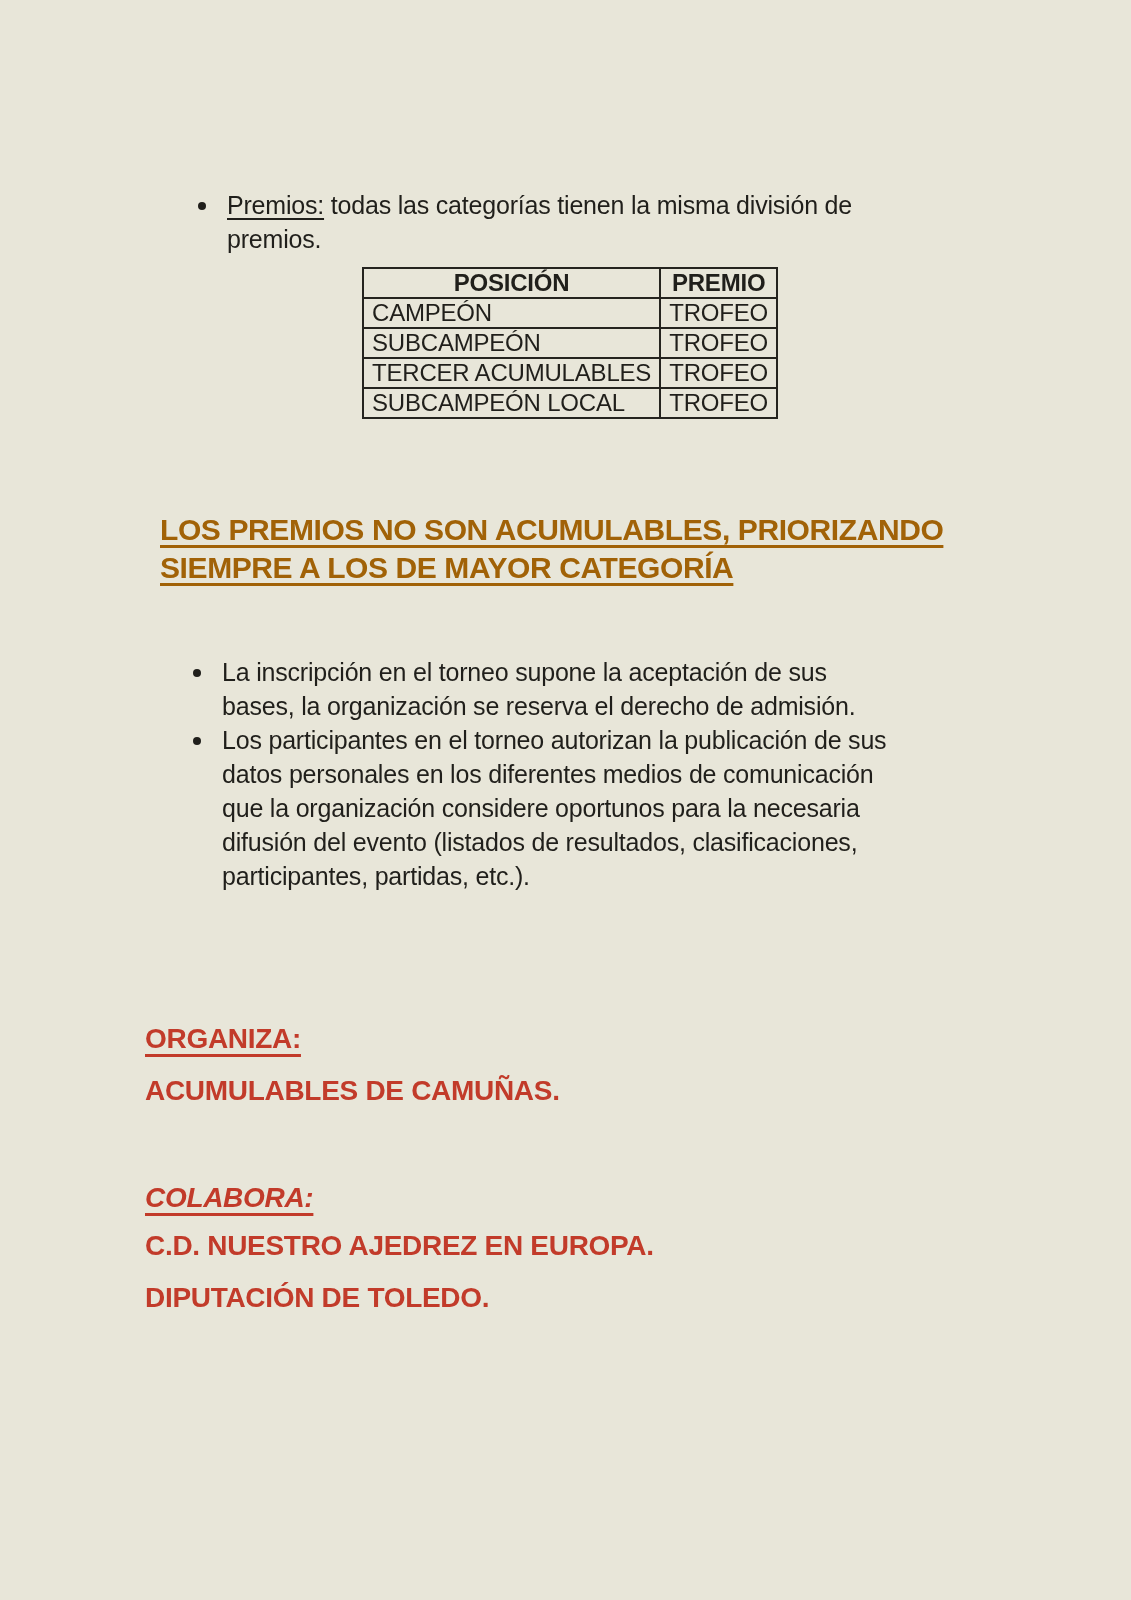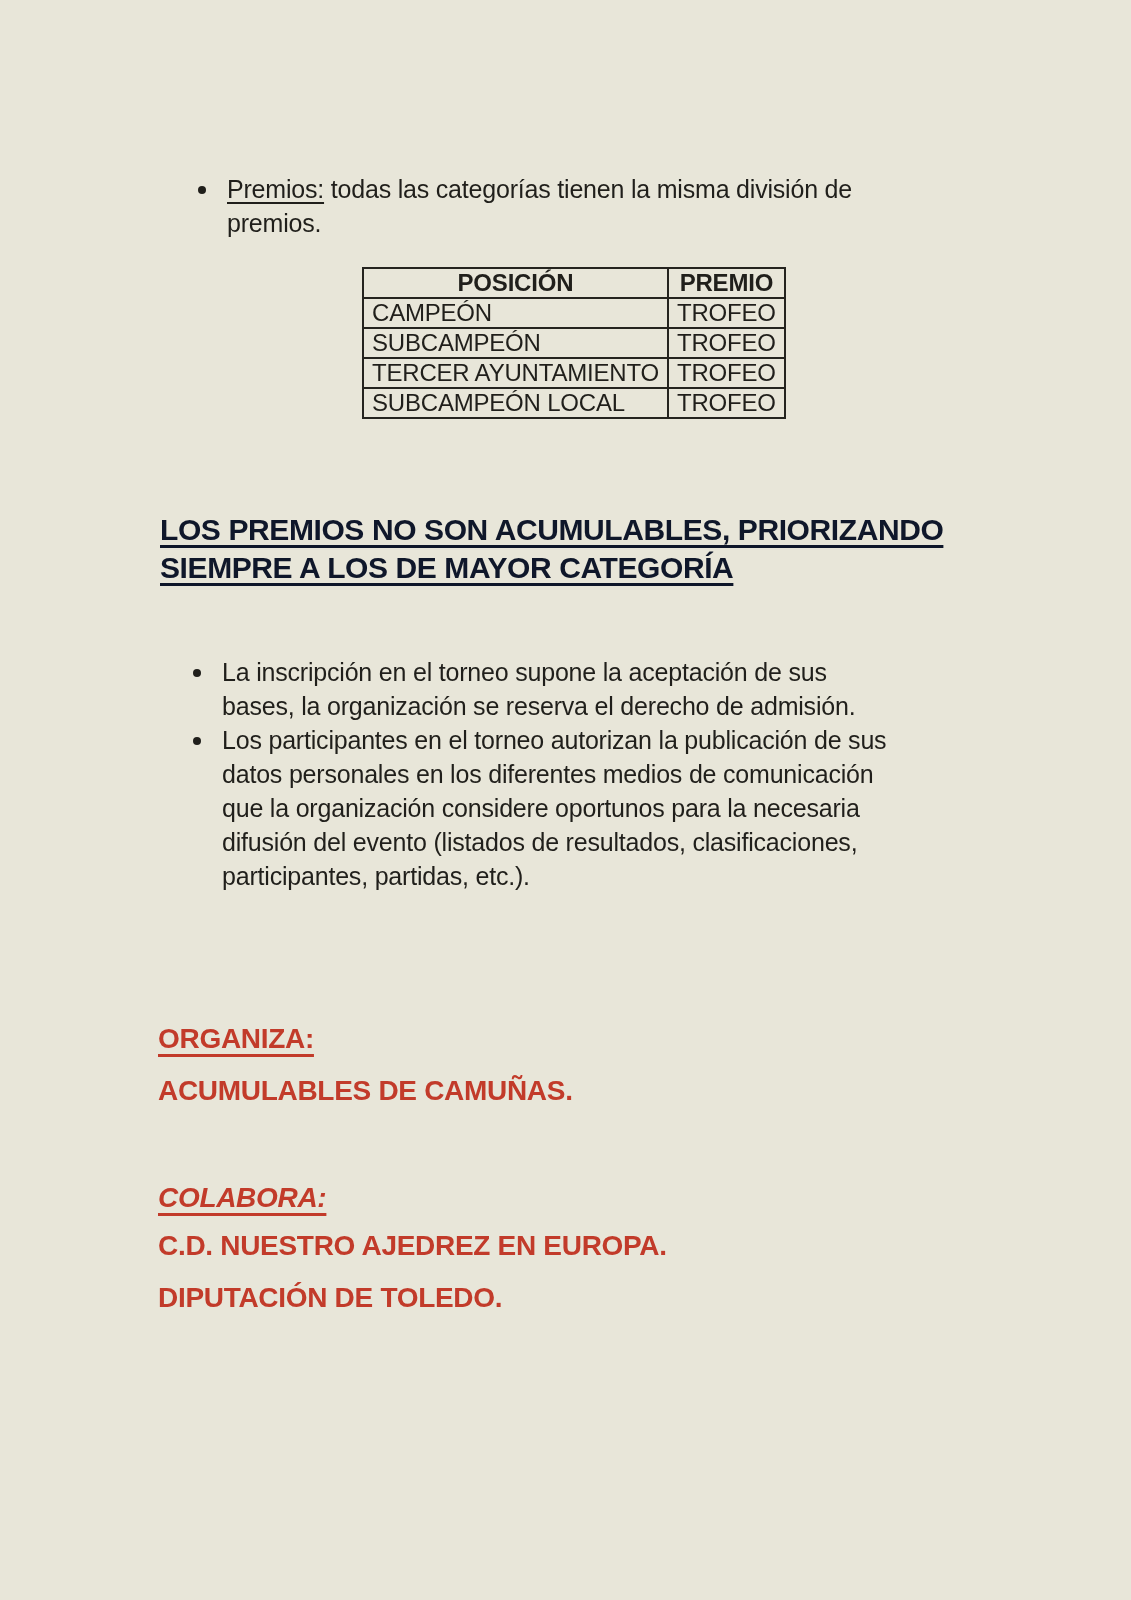--- a/index.html
+++ b/index.html
@@ -25,21 +25,21 @@
     font-size:25px;line-height:34px;
     white-space:pre-line;
     letter-spacing:-0.2px;
   }
   .lead-underline{
     text-decoration:underline;
     text-decoration-thickness:2px;
     text-underline-offset:4px;
   }
 
-  .intro{position:absolute;left:196px;top:172px;width:760px;}
+  .intro{position:absolute;left:196px;top:188px;width:760px;}
 
   
   .prize-table{
     position:absolute;left:362px;top:267px;
     border-collapse:collapse;
     font-size:24px;
     letter-spacing:-0.2px;
   }
   .prize-table td,.prize-table th{
     border:2px solid #25241f;
@@ -48,35 +48,35 @@
     white-space:nowrap;
     margin-top:16px;
   }
   .prize-table th{font-weight:bold;text-align:center;}
   .col-pos{width:265px;text-align:left;}
   .col-prem{width:99px;text-align:center;}
 
   
   .notice{
     position:absolute;left:160px;top:511px;width:830px;
-    color:#0f172a;
+    color:#a16207;
     font-size:30px;font-weight:bold;line-height:38px;
     letter-spacing:-0.4px;
     white-space:pre-line;
     text-decoration:underline;
     text-decoration-thickness:3px;
     text-underline-offset:5px;
   }
 
   
   .rules{position:absolute;left:191px;top:655px;width:780px;}
 
   
   .red-line{
-    position:absolute;left:158px;
+    position:absolute;left:145px;
     color:#c23b2a;
     font-size:28px;font-weight:bold;line-height:36px;
     letter-spacing:-0.3px;
     white-space:nowrap;
   }
   .red-underline{
     text-decoration:underline;
     text-decoration-thickness:3px;
     text-underline-offset:6px;
   }
@@ -107,21 +107,21 @@
     <tbody>
       <tr>
         <td class="col-pos">CAMPEÓN</td>
         <td class="col-prem">TROFEO</td>
       </tr>
       <tr>
         <td class="col-pos">SUBCAMPEÓN</td>
         <td class="col-prem">TROFEO</td>
       </tr>
       <tr>
-        <td class="col-pos">TERCER AYUNTAMIENTO</td>
+        <td class="col-pos">TERCER ACUMULABLES</td>
         <td class="col-prem">TROFEO</td>
       </tr>
       <tr>
         <td class="col-pos">SUBCAMPEÓN LOCAL</td>
         <td class="col-prem">TROFEO</td>
       </tr>
     </tbody>
   </table>
 
   <div class="notice">LOS PREMIOS NO SON ACUMULABLES, PRIORIZANDO

